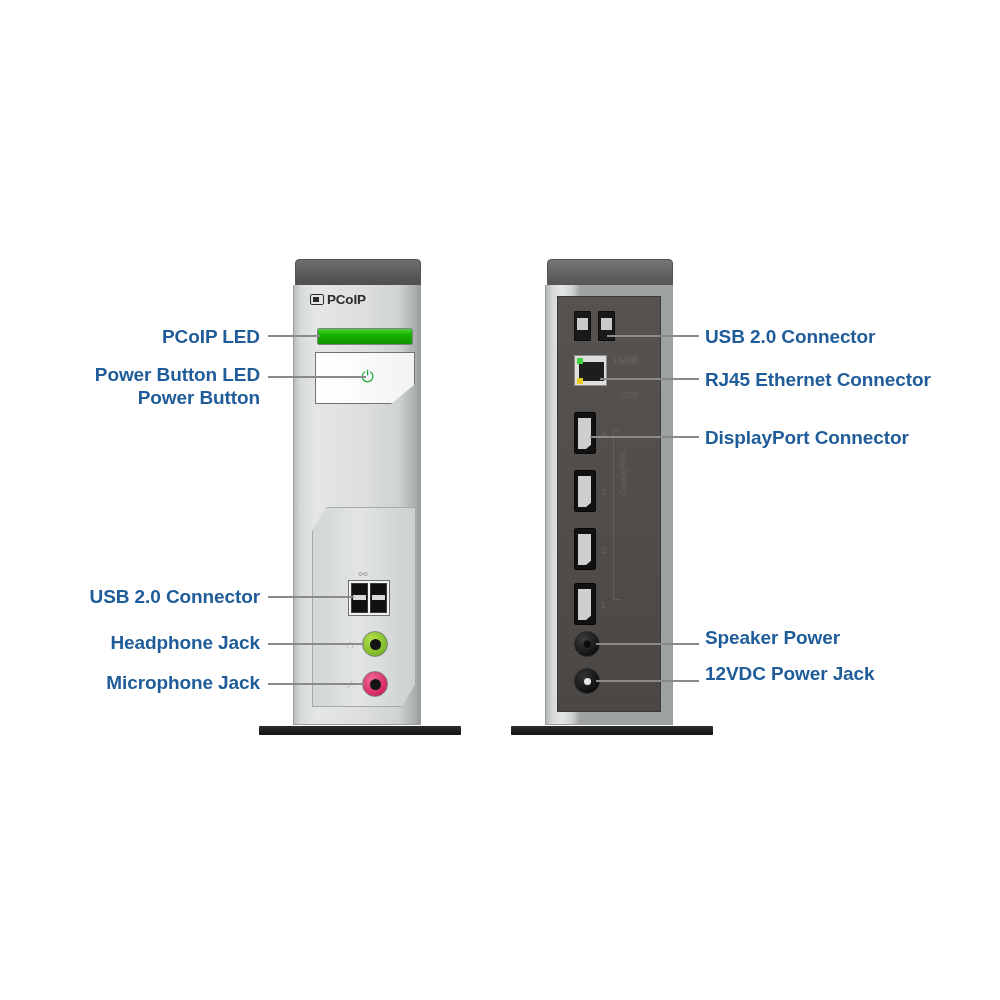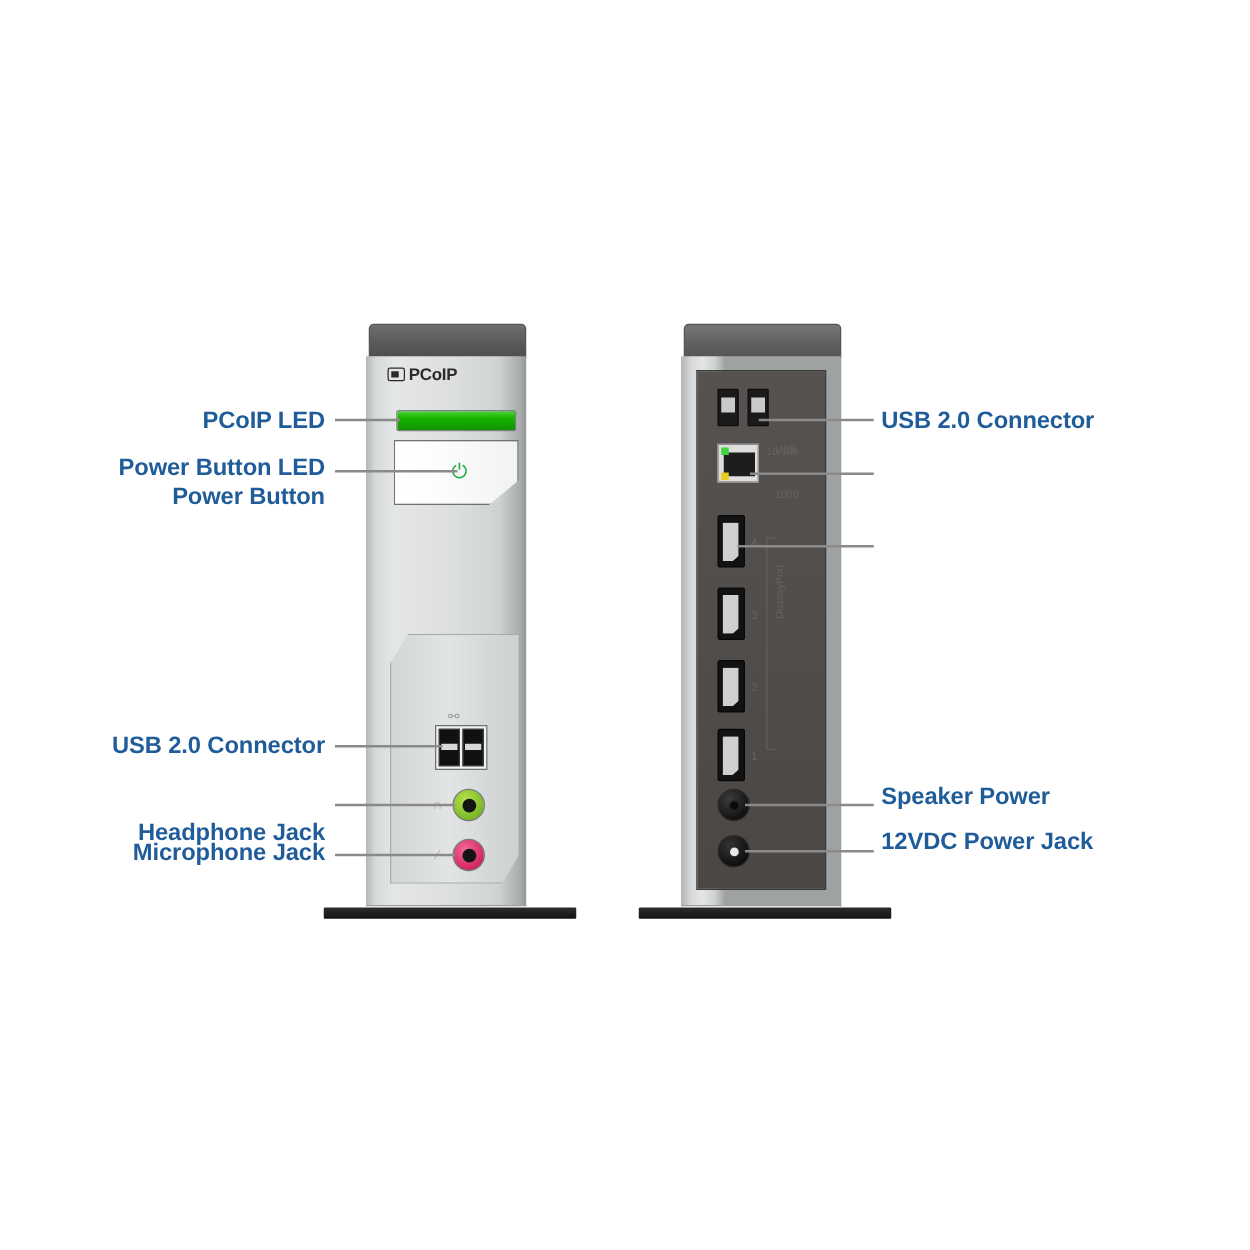--- a/index.html
+++ b/index.html
@@ -417,37 +417,43 @@
     <div>Power Button LED</div>
     <div>Power Button</div>
   </div>
   <div class="leader" style="left:268px; top:376px; width:98px;"></div>
 
   <div class="callout right-align" style="left:50px; top:585px; width:210px;">
     <div>USB 2.0 Connector</div>
   </div>
   <div class="leader" style="left:268px; top:596px; width:86px;"></div>
 
-  <div class="callout right-align" style="left:60px; top:631px; width:200px;margin-top:24px;">
+  <div class="callout right-align" style="left:60px; top:631px; width:200px;">
     <div>Headphone Jack</div>
   </div>
   <div class="leader" style="left:268px; top:643px; width:96px;"></div>
 
   <div class="callout right-align" style="left:55px; top:671px; width:205px;">
     <div>Microphone Jack</div>
   </div>
   <div class="leader" style="left:268px; top:683px; width:96px;"></div>
 
   <div class="callout left-align" style="left:705px; top:325px;">
     <div>USB 2.0 Connector</div>
   </div>
   <div class="leader" style="left:607px; top:335px; width:92px;"></div>
 
+  <div class="callout left-align" style="left:705px; top:368px;">
+    <div>RJ45 Ethernet Connector</div>
+  </div>
   <div class="leader" style="left:600px; top:378px; width:99px;"></div>
 
+  <div class="callout left-align" style="left:705px; top:426px;">
+    <div>DisplayPort Connector</div>
+  </div>
   <div class="leader" style="left:590px; top:436px; width:109px;"></div>
 
   <div class="callout left-align" style="left:705px; top:626px;">
     <div>Speaker Power</div>
   </div>
   <div class="leader" style="left:596px; top:643px; width:103px;"></div>
 
   <div class="callout left-align" style="left:705px; top:662px;">
     <div>12VDC Power Jack</div>
   </div>

